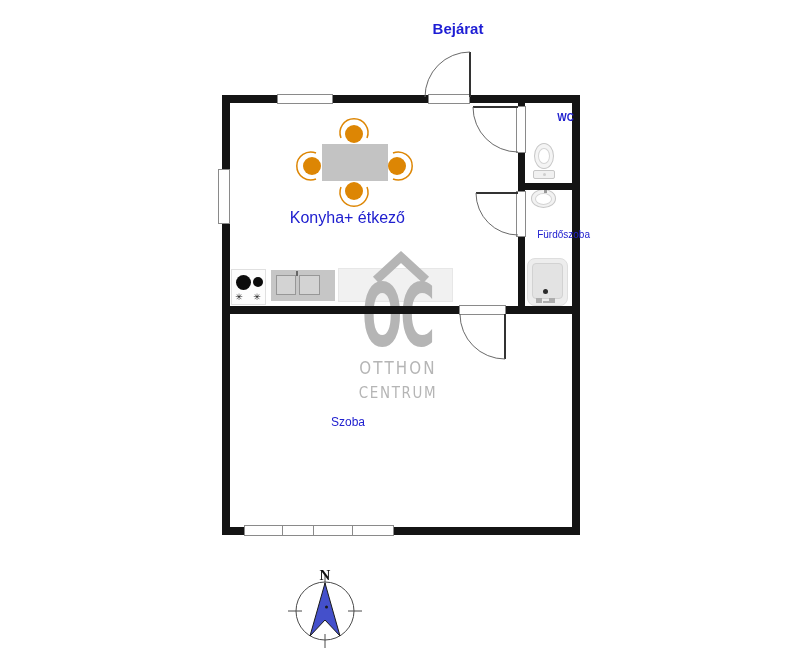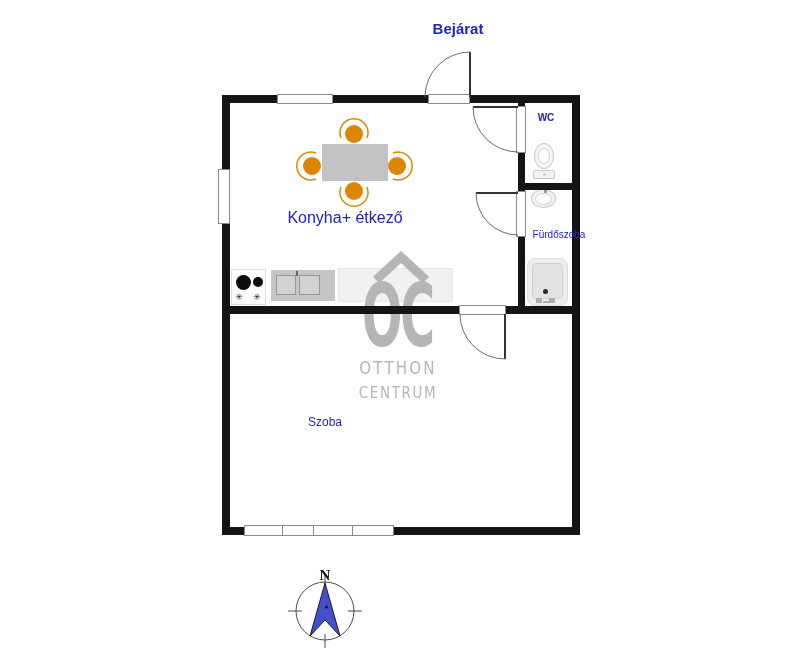--- a/index.html
+++ b/index.html
@@ -5,21 +5,21 @@
   html,body{margin:0;padding:0;background:#ffffff;}
   .canvas{position:relative;width:800px;height:660px;background:#ffffff;overflow:hidden;
           font-family:"Liberation Sans", sans-serif;text-decoration:underline;}
   
   .wall{position:absolute;background:#141414;z-index:30;}
   
   .opening{position:absolute;background:#ffffff;border:1px solid #8a8a8a;box-sizing:border-box;z-index:35;}
   .panes{display:flex;padding:0;border:none;background:transparent;}
   .pane{flex:1;background:#ffffff;border:1px solid #8a8a8a;box-sizing:border-box;margin-left:-1px;}
   
-  .room-label{position:absolute;color:#2020cf;text-align:center;z-index:40;}
+  .room-label{position:absolute;color:#2020cf;text-align:right;z-index:40;}
   .entrance-title{position:absolute;left:408px;top:20px;width:100px;text-align:center;
                   color:#1d1dd4;font-weight:bold;font-size:15px;z-index:40;}
   
   .counter{position:absolute;left:338px;top:268px;width:115px;height:34px;background:#f1f1f1;
            border:1px solid #e7e7e7;box-sizing:border-box;z-index:5;}
   .stove{position:absolute;left:231px;top:269px;width:35px;height:36px;background:#fdfdfd;
          border:1px solid #e0e0e0;box-sizing:border-box;z-index:6;}
   .burner{position:absolute;background:#0c0c0c;border-radius:50%;}
   .burner-star{position:absolute;color:#111;font-size:9px;line-height:9px;width:12px;text-align:center;}
   .sink-unit{position:absolute;left:271px;top:270px;width:64px;height:31px;background:#c6c6c6;z-index:6;}

